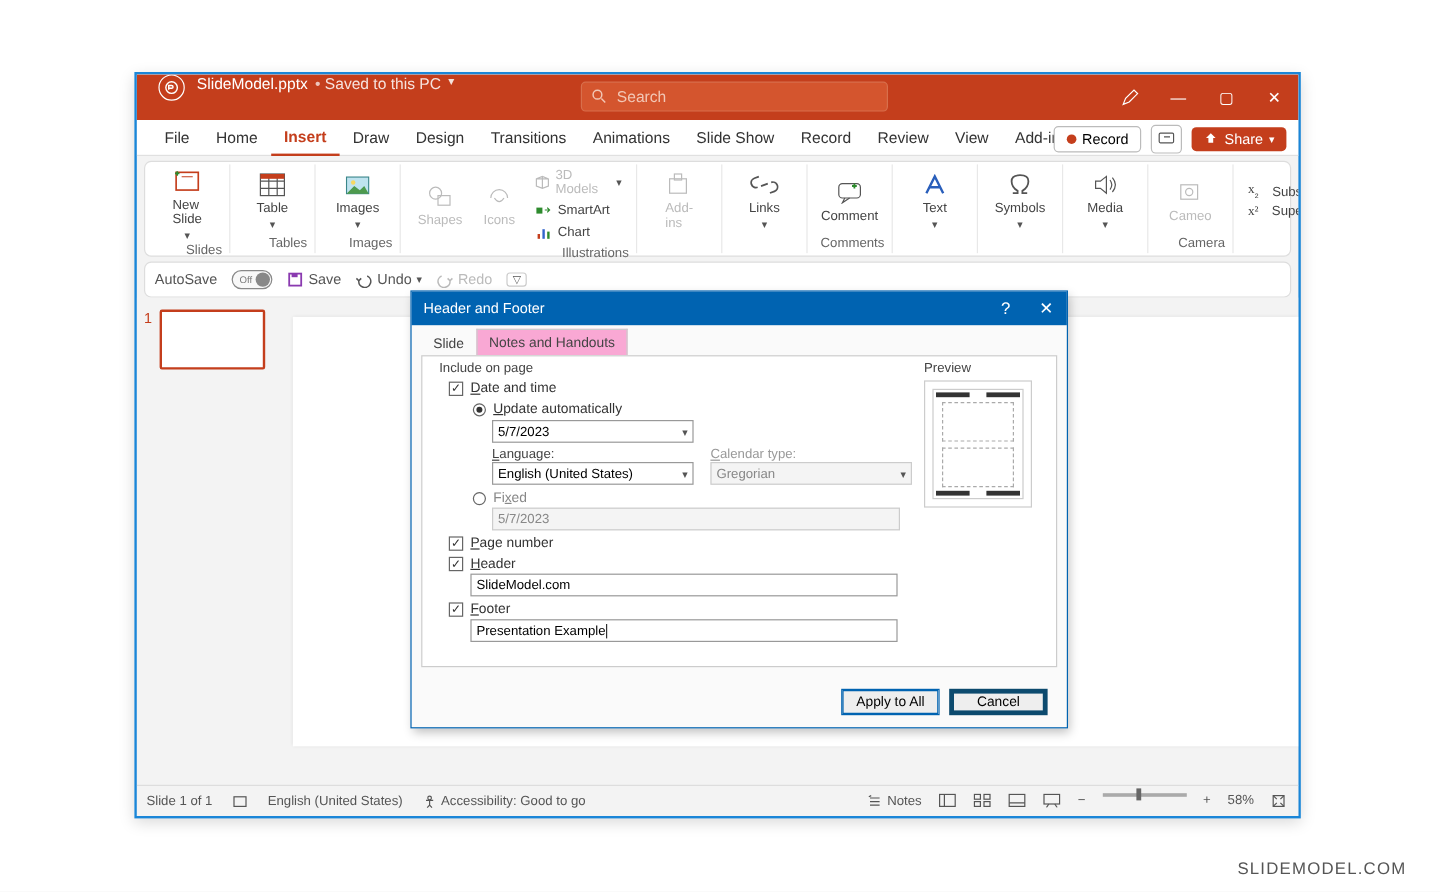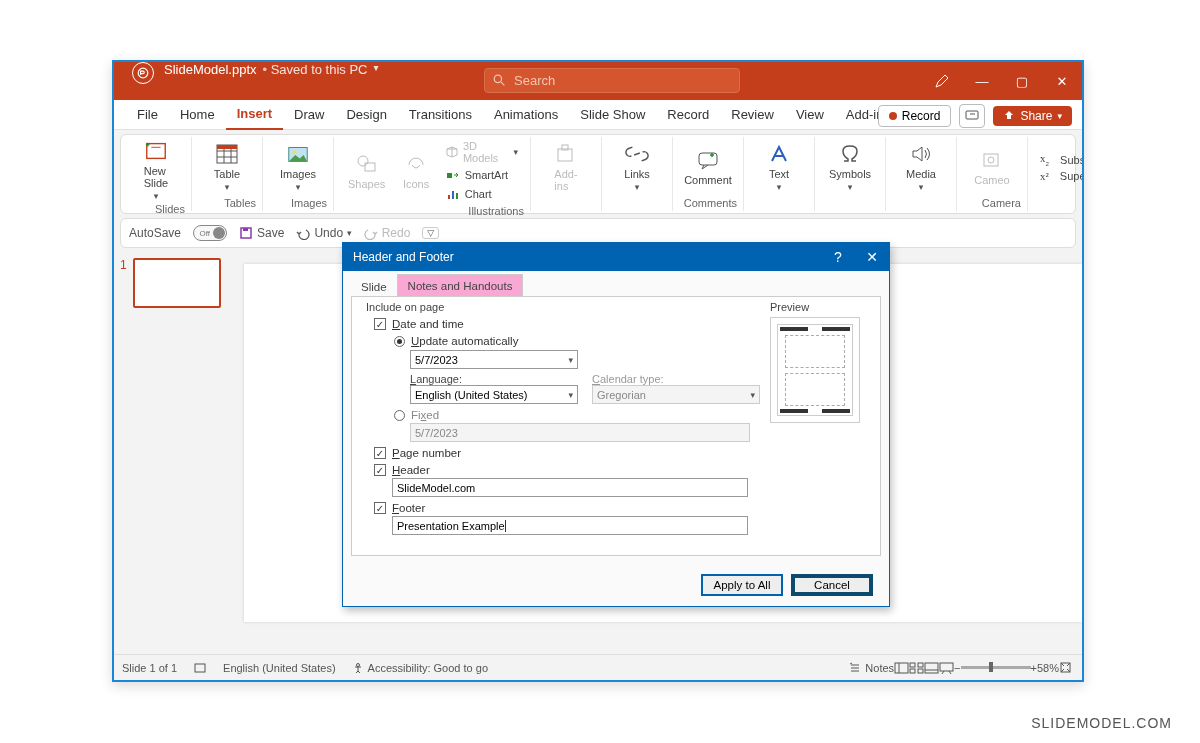--- a/index.html
+++ b/index.html
@@ -50,21 +50,21 @@
   .workspace { position: absolute; top: 186px; left: 0; right: 0; bottom: 26px; display: flex; background: #f3f3f3; }
   .thumbs { width: 130px; padding: 10px 6px; }
   .thumb-wrap { display: flex; gap: 6px; }
   .thumb-num { font-size: 12px; color: #c43e1c; }
   .thumb { width: 88px; height: 50px; background: #fff; border: 2px solid #c43e1c; border-radius: 2px; }
   .canvas { flex: 1; position: relative; }
   .slide { position: absolute; left: 0%; top: 4%; width: 100%; height: 88%; background: #fff; box-shadow: 0 0 3px rgba(0,0,0,0.15); }
   
   
   .statusbar { position: absolute; bottom: 0; left: 0; right: 0; height: 26px; background: #f3f3f3; border-top: 1px solid #ddd; display: flex; align-items: center; font-size: 11px; color: #555; padding: 0 8px; gap: 16px; }
-  .statusbar .right { position: absolute; right: 10px; display: flex; align-items: center; gap: 0; }
+  .statusbar .right { position: absolute; right: 10px; display: flex; gap: 14px; }
   .zoom-slider { width: 70px; height: 3px; background: #aaa; position: relative; }
   .zoom-slider .thumb-s { position: absolute; width: 4px; height: 10px; background: #666; top: -4px; left: 40%; }
   
   
   .dialog { position: absolute; left: 228px; top: 180px; width: 548px; height: 365px; background: #fafafa; border: 1px solid #0063b1; box-shadow: 2px 4px 8px rgba(0,0,0,0.25); z-index: 50; }
   .dlg-title { height: 28px; background: #0063b1; color: #fff; display: flex; align-items: center; padding-left: 10px; font-size: 12px; position: relative; }
   .dlg-title .ctrls { position: absolute; right: 0; top: 0; display: flex; height: 28px; }
   .dlg-title .ctrls div { width: 34px; display: flex; align-items: center; justify-content: center; font-size: 14px; color:#fff; }
   .dlg-tabs { display: flex; padding-left: 8px; height: 26px; align-items: flex-end; font-size: 11.5px; }
   .dlg-tab { padding: 5px 10px 4px 10px; color: #444; cursor: pointer; }

